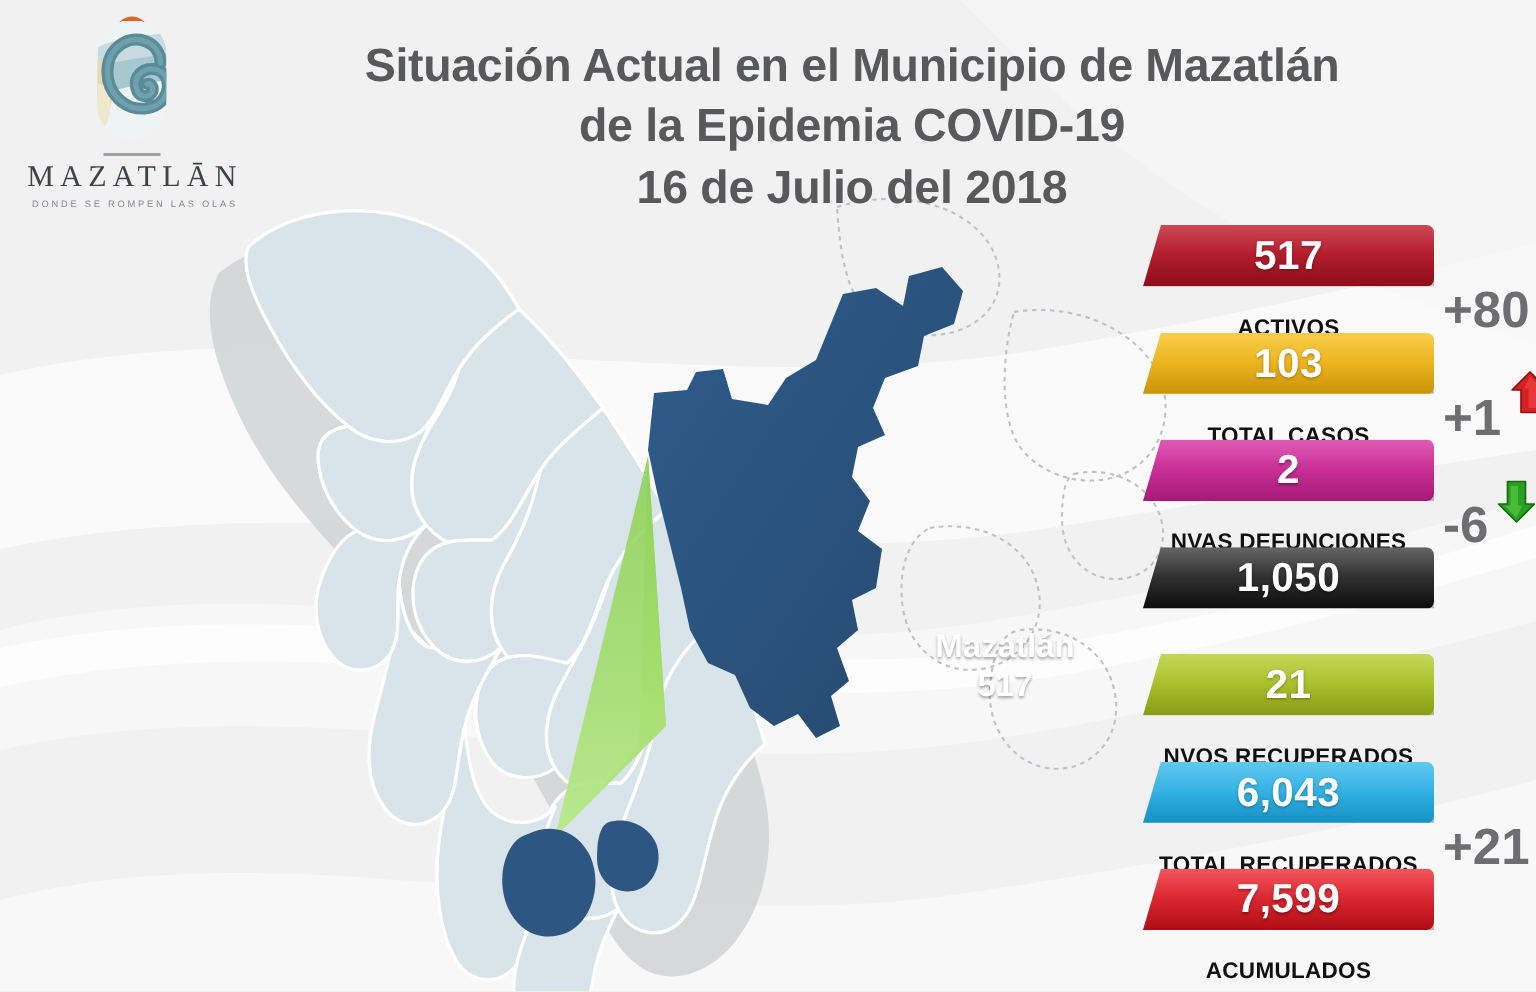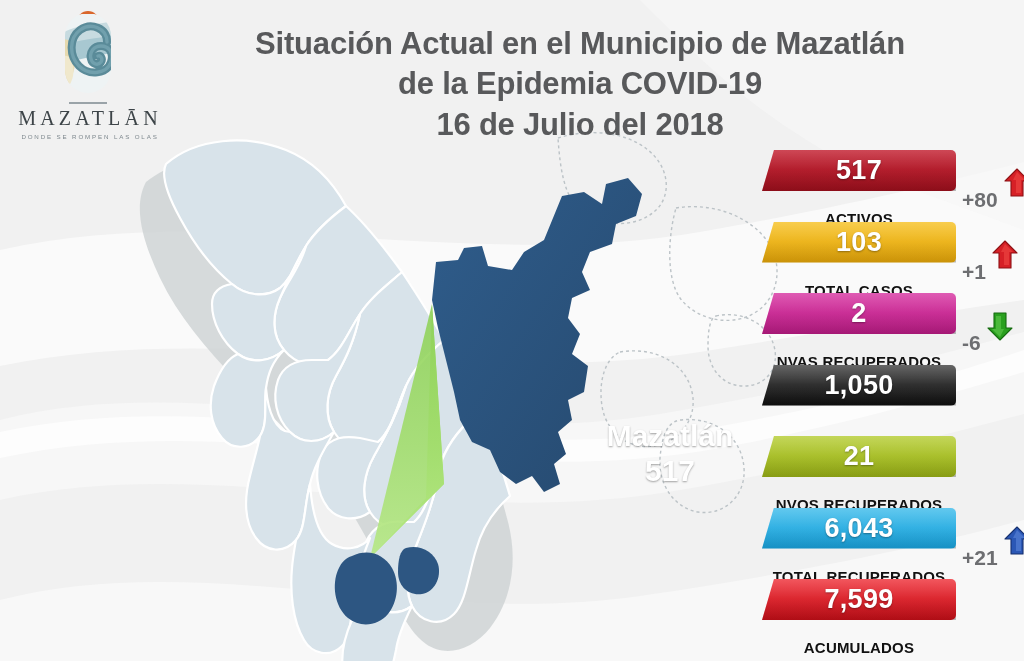--- a/index.html
+++ b/index.html
@@ -48,21 +48,21 @@
     font-size: 6.2px;
     letter-spacing: 1.85px;
     color: #7e888e;
     margin-top: 5px;
     padding-left: 4px;
   }
 
   
   #title-block {
     position: absolute;
-    left: 180px;
+    left: 168px;
     top: 24px;
     width: 800px;
     z-index: 5;
     text-align: center;
     color: #58595b;
     font-weight: bold;
     line-height: 1.30;
     font-size: 31px;
     letter-spacing: -0.2px;
   }
@@ -81,21 +81,21 @@
 
   #map-label {
     position: absolute;
     left: 455px;
     top: 298px;
     width: 190px;
     text-align: center;
     z-index: 4;
     color: #ffffff;
     font-weight: bold;
-    font-size: 30px;
+    font-size: 22px;
     line-height: 1.18;
     text-shadow: 0 1px 2px rgba(0,0,0,.35);
     pointer-events: none;
   }
 
   
   #stats-panel {
     position: absolute;
     right: 0px;
     top: 150px;
@@ -154,21 +154,21 @@
     position: absolute;
     left: 222px;
     top: 4px;
     display: flex;
     align-items: center;
     gap: 6px;
   }
   .delta-text {
     color: #6d6e71;
     font-weight: bold;
-    font-size: 21px;
+    font-size: 34px;
     margin-top: 34px;
   }
   .delta-arrow { width: 26px; height: 30px; display: block; }
   .delta-arrow.hidden { visibility: hidden; }
 </style>
 </head>
 <body>
 
 <svg id="bg-waves" viewBox="0 0 1024 661" preserveAspectRatio="none">
   <rect x="0" y="0" width="1024" height="661" fill="#f1f1f1"></rect>
@@ -346,21 +346,21 @@
       </svg>
     </div>
   </div>
 
   <div class="stat-row">
     <div class="stat-bar-holder">
       <div class="stat-bar" style="background:linear-gradient(180deg,#d62d9e 0%,#b81b83 100%);">
         <span class="stat-value">2</span>
       </div>
     </div>
-    <div class="stat-label">NVAS RECUPERADOS</div>
+    <div class="stat-label">NVAS DEFUNCIONES</div>
     <div class="stat-delta">
       <span class="delta-text">-6</span>
       <svg class="delta-arrow" viewBox="0 0 26 30">
         <path d="M13,29 L1,17 L7,17 L7,2 L19,2 L19,17 L25,17 Z" fill="#2aa01f" stroke="#156b0f" stroke-width="1.1" stroke-linejoin="round"></path>
         <path d="M13,26 L5,18 L9,18 L9,5 L14,5 L14,18 L17,18 Z" fill="#63c94f" opacity=".6"></path>
       </svg>
     </div>
   </div>
 
   <div class="stat-row">

